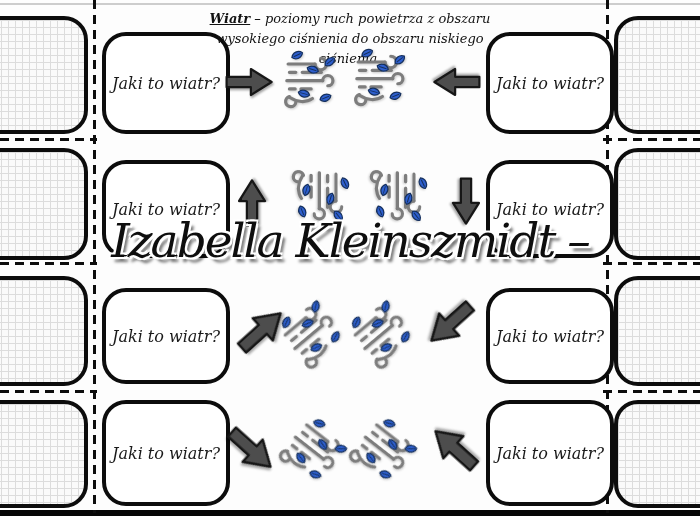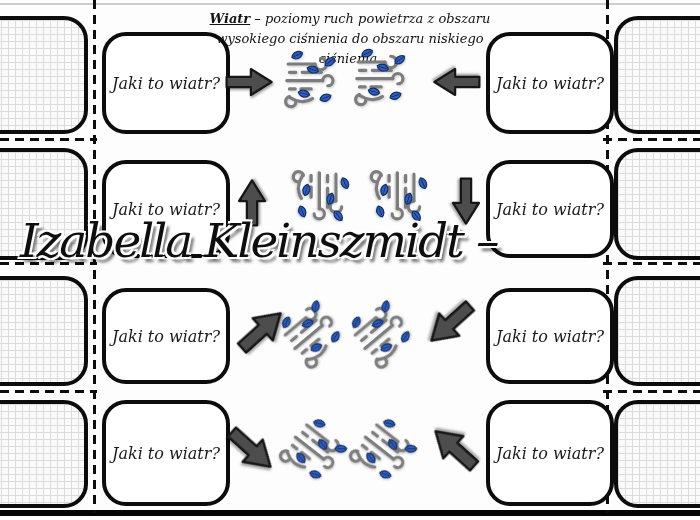--- a/index.html
+++ b/index.html
@@ -38,22 +38,22 @@
   .qbox.r3{top:288px;height:96px}.qbox.r4{top:400px;height:106px}
   .q-label{font:italic 16px "DejaVu Serif",serif;color:#1a1a1a;white-space:nowrap;}
 
   
   .arrow{position:absolute;width:52px;height:36px;z-index:10;
          filter:drop-shadow(1px 2px 1px rgba(0,0,0,.35));}
   .wind{position:absolute;width:64px;height:60px;z-index:9;
         filter:drop-shadow(1px 1px 1px rgba(0,0,0,.2));}
 
   
-  .watermark{position:absolute;left:0;right:0;top:212px;text-align:left;z-index:30;
-             font-family:"DejaVu Serif",serif;font-style:italic;color:#0e0e0e;padding-left:20px;}
+  .watermark{position:absolute;left:0;right:0;top:212px;text-align:center;z-index:30;
+             font-family:"DejaVu Serif",serif;font-style:italic;color:#0e0e0e;}
   .watermark .wline{font-size:47px;line-height:1.22;letter-spacing:-2px;
              text-shadow:-2px -2px 0 #fff,2px -2px 0 #fff,-2px 2px 0 #fff,2px 2px 0 #fff,
                          4px 5px 3px rgba(0,0,0,.55);}
 </style>
 </head>
 <body>
 
 <svg width="0" height="0" style="position:absolute" aria-hidden="true">
   <defs>
     <symbol id="wind" viewBox="0 0 100 90">

